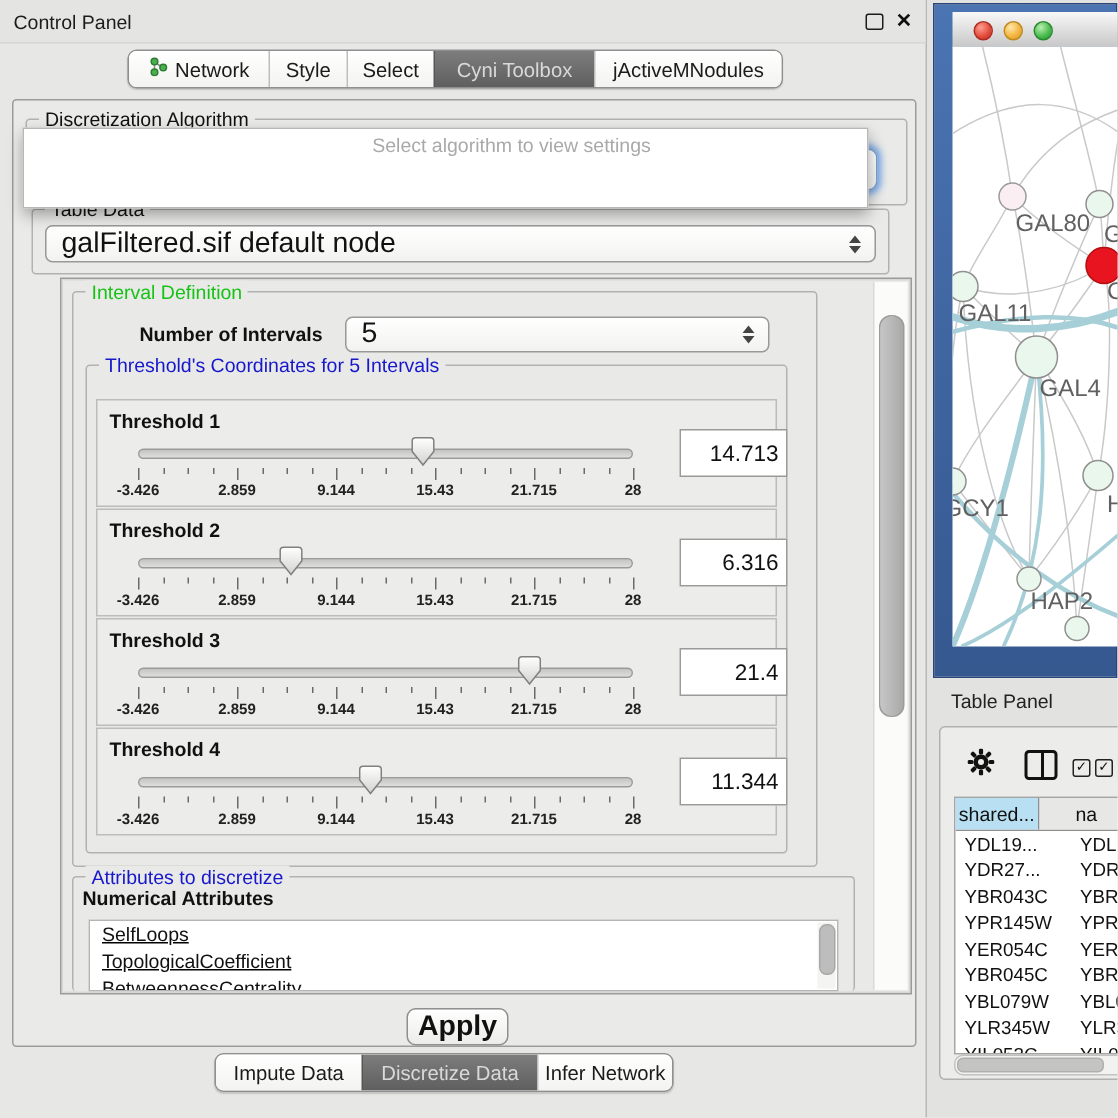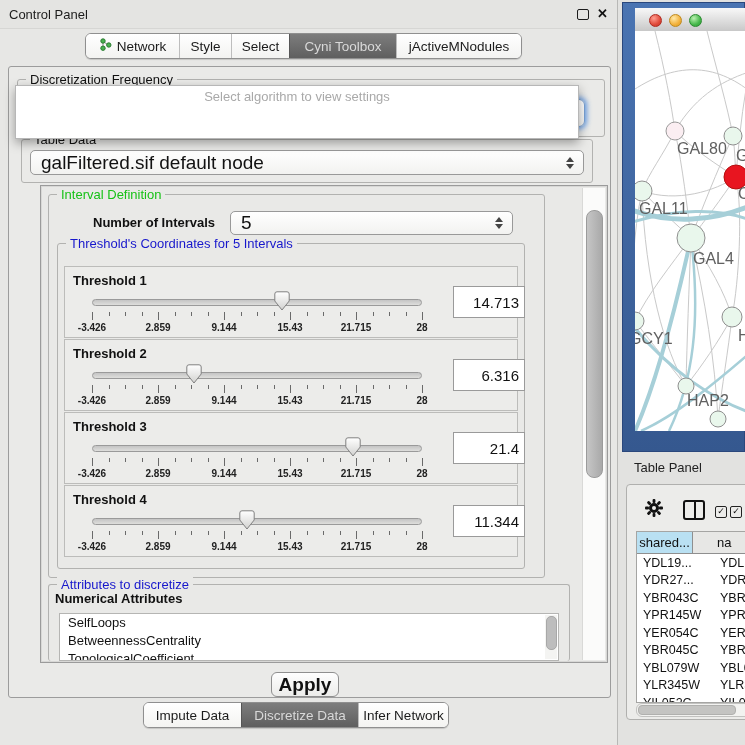--- a/index.html
+++ b/index.html
@@ -29,21 +29,21 @@
   .gt-blue{color:#1717cc;}
   
   .combo{position:absolute;background:linear-gradient(#ffffff,#f2f2f0);border:1px solid #999;border-radius:5px;font-size:19px;color:#111;display:flex;align-items:center;padding-left:10px;box-sizing:border-box;}
   .combo .arrows{position:absolute;right:9px;top:50%;transform:translateY(-50%);display:flex;flex-direction:column;gap:2px;}
   .combo .arrows i{display:block;width:0;height:0;border-left:4px solid transparent;border-right:4px solid transparent;}
   .combo .arrows i.up{border-bottom:5px solid #444;}
   .combo .arrows i.down{border-top:5px solid #444;}
   #disc-combo{left:16px;top:32px;width:560px;height:28px;border:1px solid #79a1d3;box-shadow:0 0 5px 2px rgba(92,152,232,.85);border-radius:6px;}
   
   #algo-popup{left:6px;top:18px;width:562px;height:52px;background:#fff;border:1px solid #b7b7b7;box-shadow:0 4px 10px rgba(0,0,0,.35);z-index:20;}
-  #algo-hint{width:100%;text-align:center;font-size:13px;color:#a9a9a9;padding-top:3px;}
+  #algo-hint{width:100%;text-align:center;font-size:13px;color:#a9a9a9;padding-top:3px;padding-left:44px;}
   .pop-opt{font-size:13px;color:#111;padding:1px 2px 1px 2px;line-height:15px;}
   .pop-opt.bold{font-weight:bold;}
   
   #scrollpane{left:31px;top:118px;width:566px;height:476px;border:1px solid #9b9b9b;background:#e9e9e7;box-shadow:inset 0 0 0 1px #d8d8d6;}
   #v-scrollbar{right:2px;top:2px;width:22px;height:472px;background:#fbfbfa;border-left:1px solid #d9d9d7;}
   #v-thumb{left:3px;top:22px;width:15px;height:266px;border-radius:8px;background:linear-gradient(90deg,#c6c6c6,#a9a9a9);border:1px solid #9b9b9b;}
   
   #interval-group{left:7px;top:8px;width:495px;height:382px;}
   #num-label{left:44px;top:20px;font-size:13px;font-weight:bold;color:#111;}
   #num-combo{left:181px;top:16px;width:283px;height:24px;}
@@ -55,21 +55,21 @@
   .ticks{position:absolute;left:0;top:45px;height:9px;width:380px;}
   .tick{position:absolute;top:0;width:1px;height:4px;background:#6a6a6a;}
   .tick.major{height:8px;}
   .tick-labels{position:absolute;left:0;top:55px;width:380px;}
   .tick-labels span{position:absolute;transform:translateX(-50%);font-size:10px;font-weight:bold;color:#222;white-space:nowrap;}
   .thumb{position:absolute;top:24px;}
   .thr-value{position:absolute;left:388px;top:19px;width:72px;height:32px;border:1px solid #9a9a9a;background:#fff;font-family:"Liberation Sans",sans-serif;font-size:15px;color:#111;text-align:right;padding:0 5px 0 0;box-sizing:border-box;}
   
   #attr-group{left:7px;top:398px;width:520px;height:76px;border-bottom:none;}
   #attr-list-title{left:6px;top:6px;font-size:13px;font-weight:bold;color:#111;}
-  #attr-list{left:10px;top:28px;width:498px;height:46px;background:#fff;border:1px solid #b5b5b3;overflow:hidden;}
+  #attr-list{left:10px;top:28px;width:498px;height:46px;background:#fff;border:1px solid #b5b5b3;overflow:hidden;text-decoration:underline;}
   .attr-item{font-size:13px;color:#111;padding-left:8px;height:18px;line-height:18px;}
   #attr-scrollbar{position:absolute;right:1px;top:1px;width:12px;height:44px;background:#f4f4f2;}
   #attr-thumb{position:absolute;left:1px;top:1px;width:9px;height:32px;border-radius:5px;background:#bdbdbd;border:1px solid #a8a8a8;}
   
   #apply-btn{left:262px;top:605px;width:66px;height:23px;border-radius:6px;border:1px solid #8f8f8f;background:linear-gradient(#fefefe,#ececea);font-size:19px;color:#111;display:flex;align-items:center;justify-content:center;font-weight:bold;}
   
   #right-region{left:618px;top:0;width:127px;height:745px;background:#e2e2e0;}
   #net-frame{left:4px;top:2px;width:123px;height:450px;background:linear-gradient(#4a74b2,#35588f);border:1px solid #2a477c;box-sizing:border-box;}
   #net-titlebar{left:12px;top:5px;width:111px;height:23px;background:linear-gradient(#f8f8f8,#c8c8c8);border-bottom:1px solid #8c8c8c;}
   .light{position:absolute;top:6px;width:11px;height:11px;border-radius:50%;}
@@ -136,21 +136,21 @@
         <span>Cyni Toolbox</span>
       </div>
       <div class="seg" style="width: 125px;">
         <span>jActiveMNodules</span>
       </div>
     </div>
 
   <div id="content-panel" class="abs">
 
     <div class="group" id="disc-group" style="left:8px;top:12px;width:586px;height:56px;">
-      <span class="group-title gt-black">Discretization Frequency</span>
+      <span class="group-title gt-black">Discretization Algorithm</span>
     </div>
     <div id="disc-combo" class="combo abs">
       <span class="arrows">
           <i class="up"></i>
           <i class="down"></i>
         </span>
     </div>
 
     <div id="algo-popup" class="abs">
       <div id="algo-hint">Select algorithm to view settings</div>
@@ -349,22 +349,22 @@
             </div>
         </div>
       </div>
 
       <div class="group" id="attr-group">
         <span class="group-title gt-blue" style="background:#e9e9e7">Attributes to discretize</span>
         <div id="attr-list-title" class="abs">Numerical Attributes</div>
         <div id="attr-list" class="abs">
           <div id="attr-items">
               <div class="attr-item">SelfLoops</div>
+              <div class="attr-item">TopologicalCoefficient</div>
               <div class="attr-item">BetweennessCentrality</div>
-              <div class="attr-item">TopologicalCoefficient</div>
             </div>
           <div id="attr-scrollbar">
               <div id="attr-thumb"></div>
             </div>
         </div>
       </div>
 
       <div id="v-scrollbar" class="abs">
         <div id="v-thumb" class="abs"></div>
       </div>

